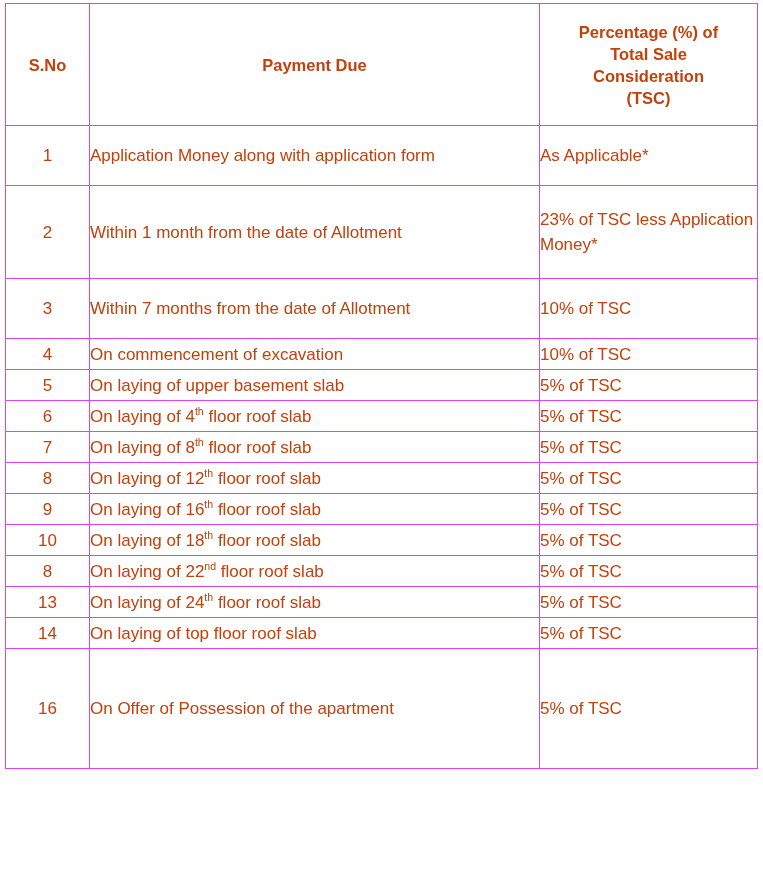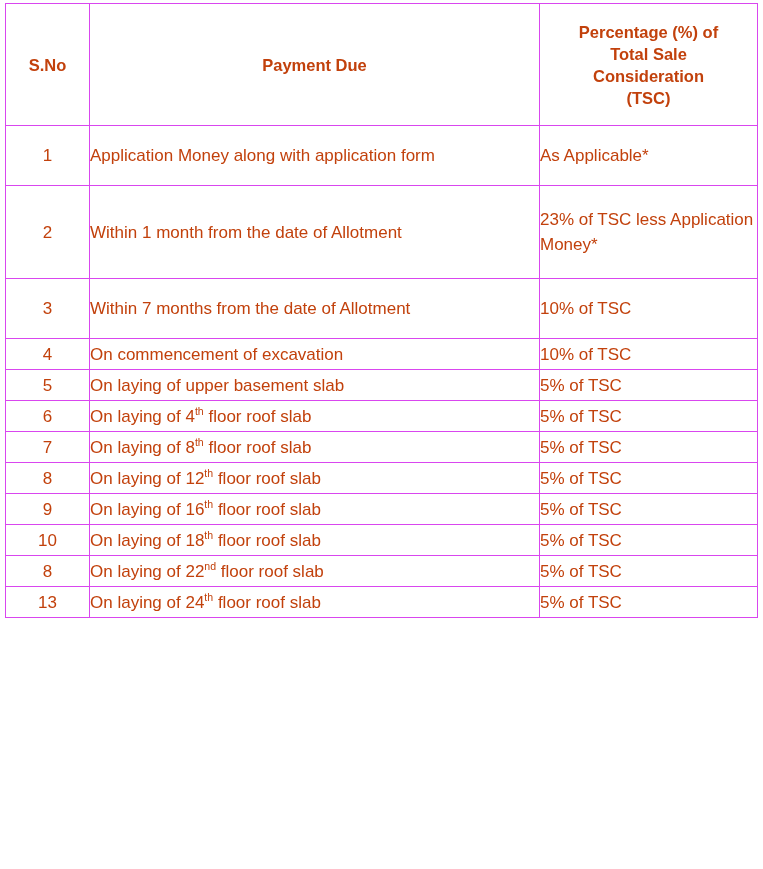--- a/index.html
+++ b/index.html
@@ -184,19 +184,29 @@
         <td class="cell-desc"><span>On laying of 22</span><sup>nd</sup><span> floor roof slab</span></td>
         <td class="cell-pct">5% of TSC</td>
       </tr>
 
       <tr class="r-norm">
         <td class="cell-sno">13</td>
         <td class="cell-desc"><span>On laying of 24</span><sup>th</sup><span> floor roof slab</span></td>
         <td class="cell-pct">5% of TSC</td>
       </tr>
 
-
-
+      <tr class="r-norm">
+        <td class="cell-sno">14</td>
+        <td class="cell-desc">On laying of top floor roof slab</td>
+        <td class="cell-pct">5% of TSC</td>
+      </tr>
+
+
+      <tr class="r-big">
+        <td class="cell-sno">16</td>
+        <td class="cell-desc">On Offer of Possession of the apartment</td>
+        <td class="cell-pct">5% of TSC</td>
+      </tr>
 
     </tbody>
   </table>
 
 </div>
 
 </body></html>

